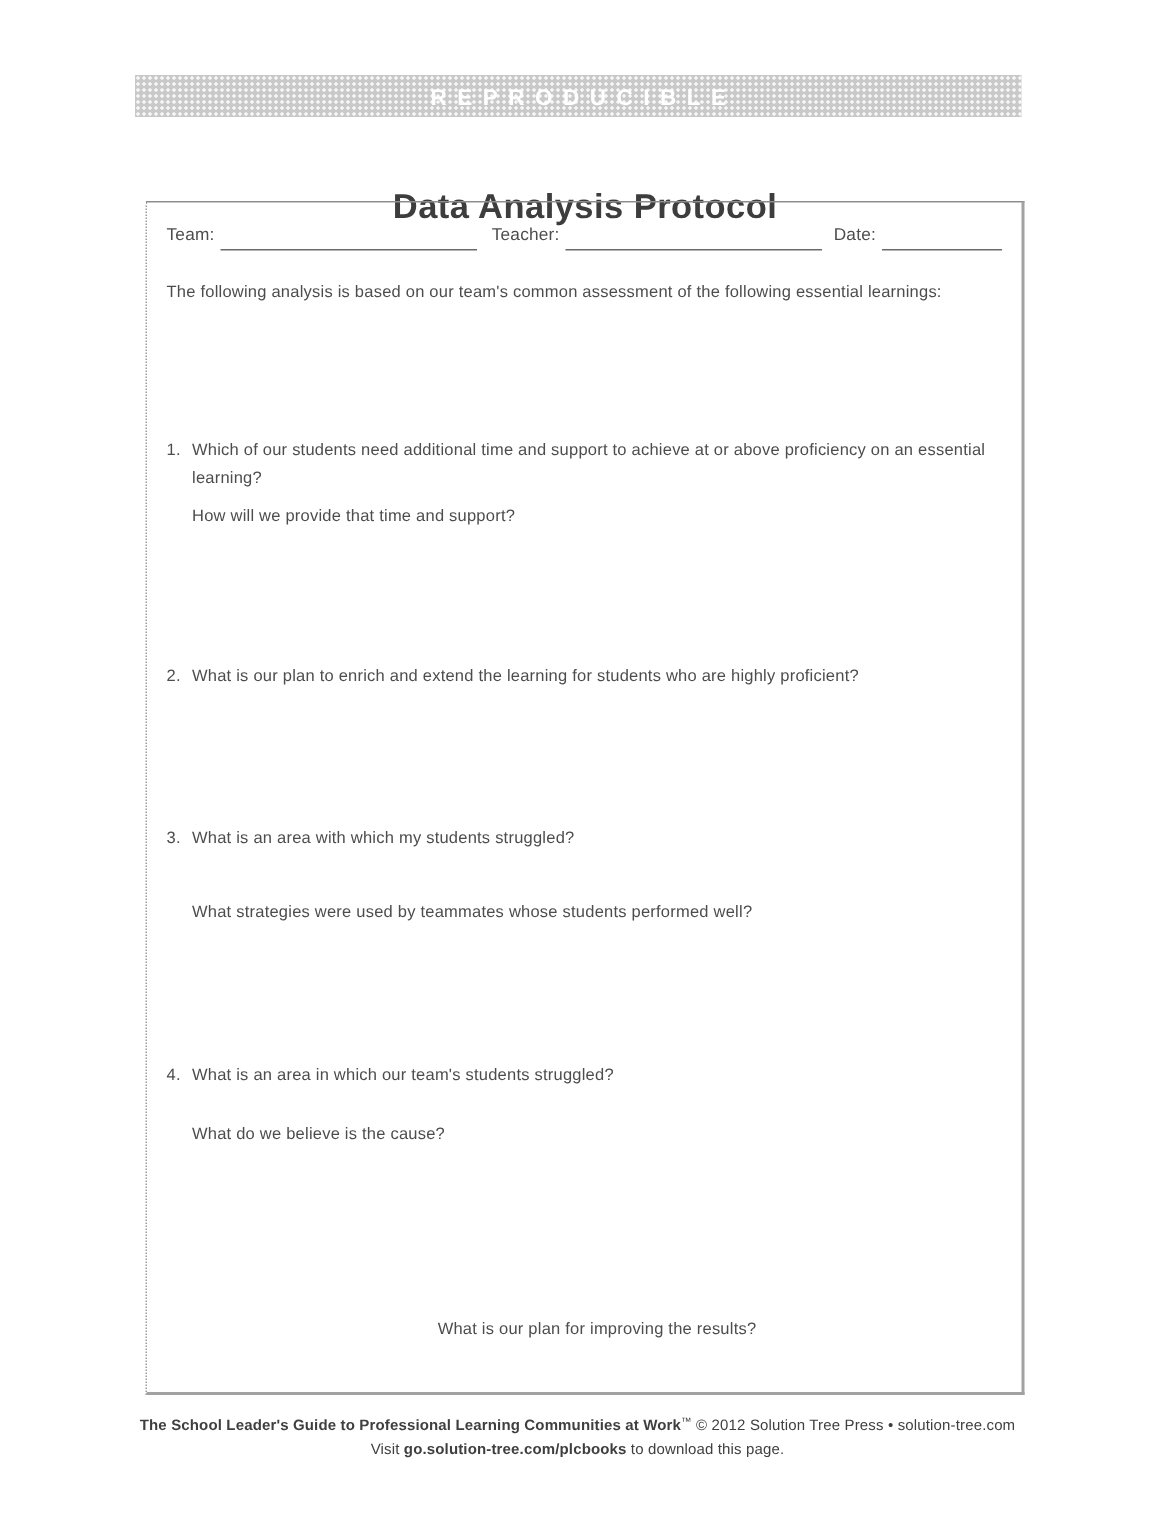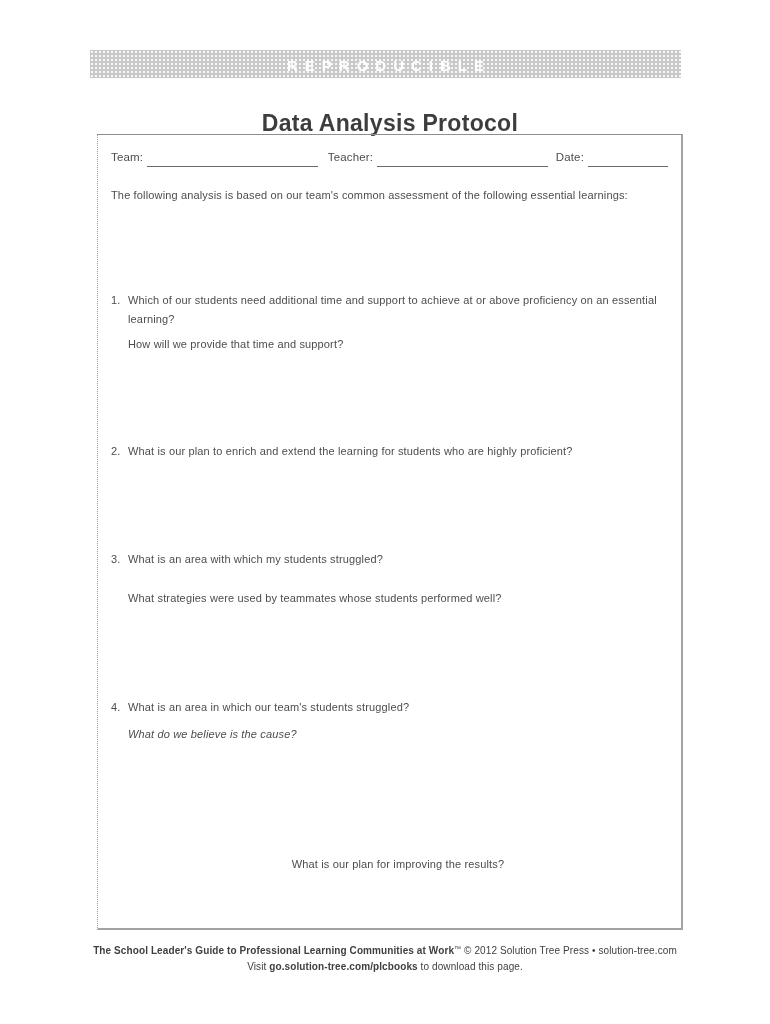--- a/index.html
+++ b/index.html
@@ -52,21 +52,21 @@
   .repro-sep {
     font-weight: normal;
     margin-right: 12px;
     opacity: 0.85;
   }
 
   
   .doc-title {
     position: absolute;
     left: 97px;
-    top: 95px;
+    top: 109px;
     width: 586px;
     text-align: center;
     font-size: 23px;
     font-weight: bold;
     color: #3d3d3d;
     letter-spacing: 0.3px;
   }
 
   
   .form-box {
@@ -121,23 +121,23 @@
   }
   .q-text { flex: 1; }
   .followup {
     margin-left: 17px;
   }
 
   .q1       { margin-top: 86px; }
   .q1-f0    { margin-top: 6px; }
   .q2       { margin-top: 88px; }
   .q3       { margin-top: 89px; }
-  .q3-f0    { margin-top: 20px; }
+  .q3-f0    { margin-top: 30px; }
   .q4       { margin-top: 90px; }
-  .q4-f0    { margin-top: 8px; font-style: italic; }
+  .q4-f0    { margin-top: 20px; }
   .q4-f1    { margin-top: 111px; text-align: center; }
 
   
   .footer {
     position: absolute;
     top: 941px;
     left: 0;
     width: 770px;
     text-align: center;
     font-size: 10px;

